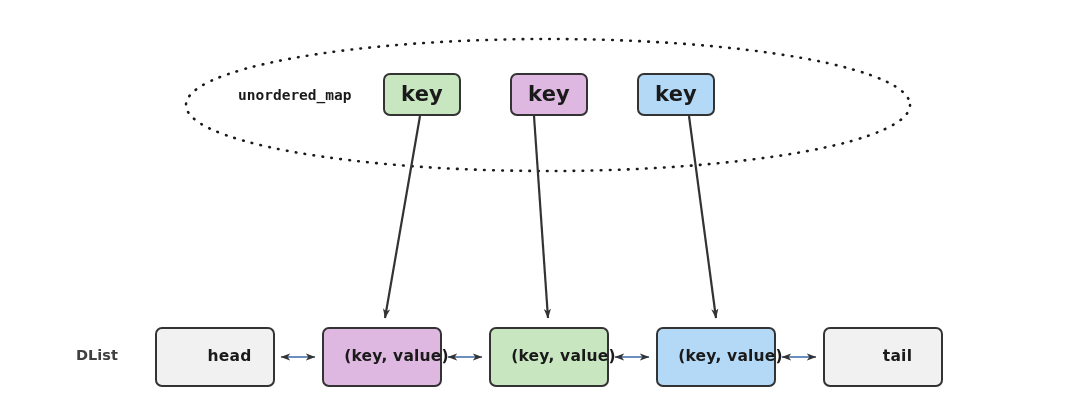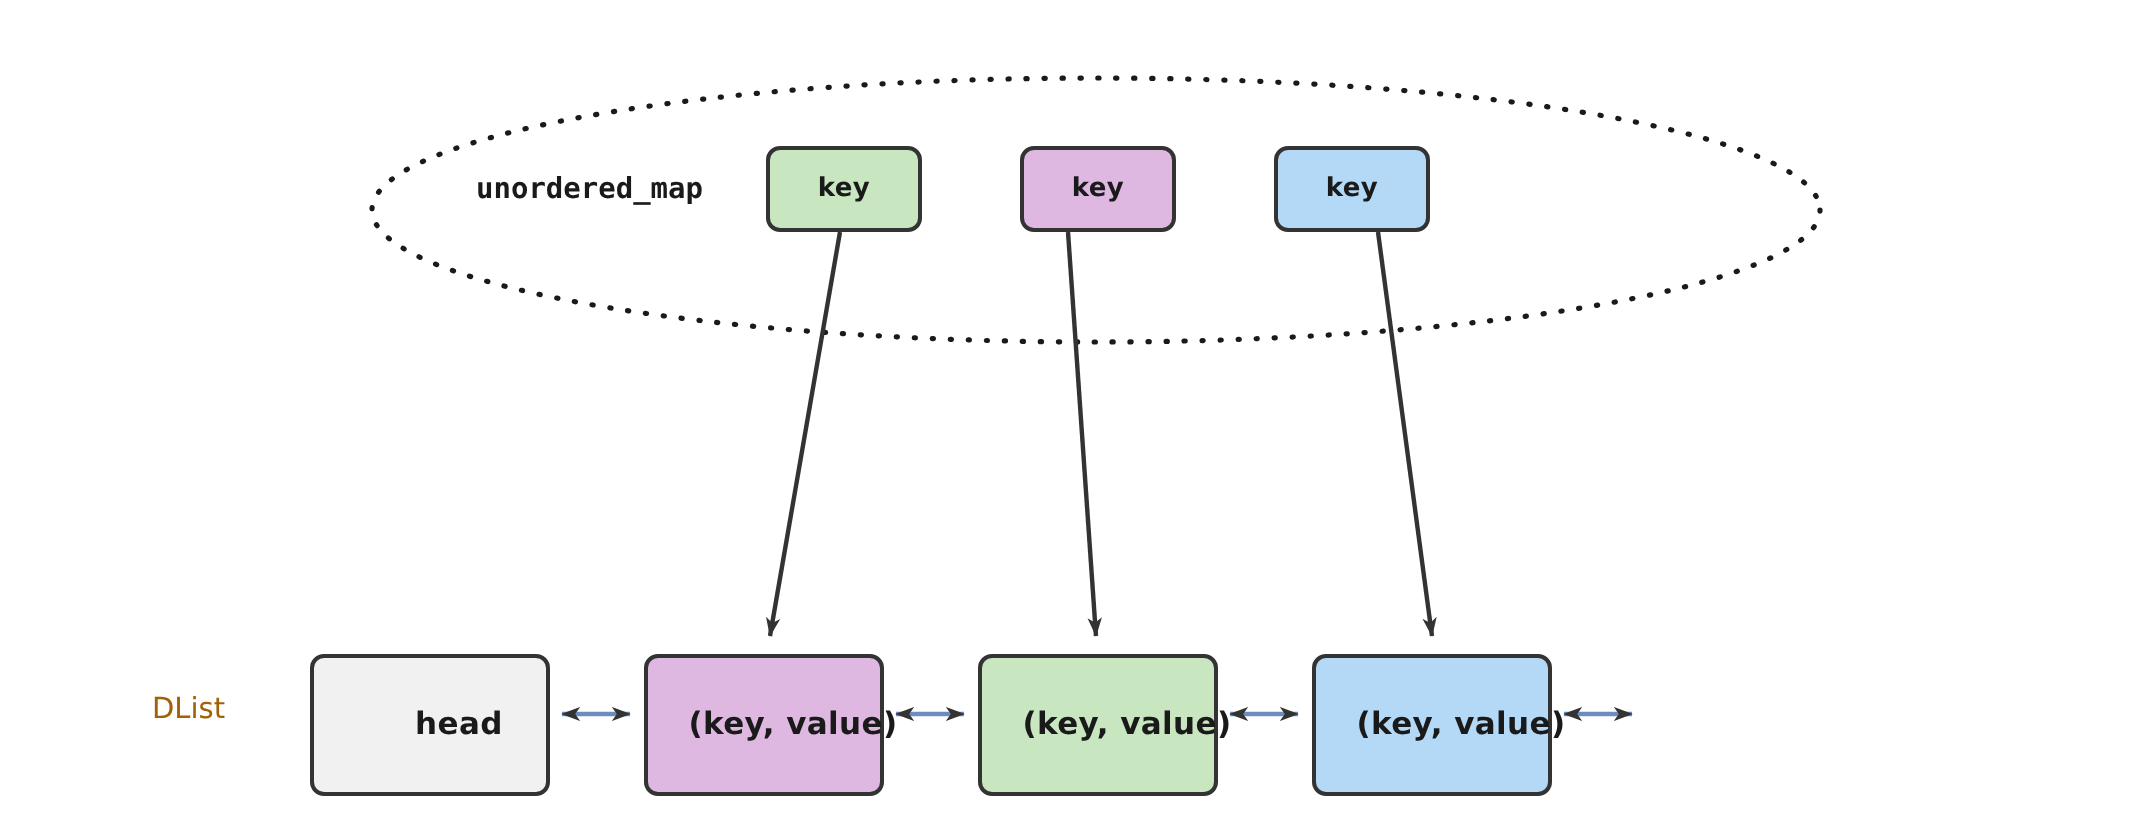--- a/index.html
+++ b/index.html
@@ -37,46 +37,46 @@
     color: #1a1a1a;
     font-family: "DejaVu Sans", sans-serif;
     font-weight: 700;
     letter-spacing: 0.2px;
     line-height: 1;
     white-space: nowrap;
   }
   .key-node {
     width: 78px;
     height: 43px;
-    font-size: 13px;
+    font-size: 21px;
     z-index: 3;
   }
   .list-node {
     width: 120px;
-    height: 71px;
+    height: 60px;
     font-size: 15.5px;
     z-index: 3;
     padding-left: 29px;
   }
   .plain-label {
     position: absolute;
     color: #1a1a1a;
     font-family: "DejaVu Sans Mono", monospace;
     font-size: 14.5px;
     font-weight: 700;
     white-space: nowrap;
     z-index: 2;
     text-align: center;
   }
   .side-label {
     position: absolute;
-    color: #a16207;
+    color: #404040;
     font-family: "DejaVu Sans", sans-serif;
     font-size: 14.5px;
-    font-weight: 400;
+    font-weight: 700;
     white-space: nowrap;
     z-index: 2;
   }
 </style>
 </head>
 <body>
 
 <div id="canvas">
 
   <svg id="wires" viewBox="0 0 1066 411" width="1066" height="411">
@@ -106,14 +106,15 @@
   <div class="node key-node" style="left:383px; top:73px; background:#c8e6c0;">key</div>
   <div class="node key-node" style="left:510px; top:73px; background:#deb8e0;">key</div>
   <div class="node key-node" style="left:637px; top:73px; background:#b3d9f7;">key</div>
 
   <div class="side-label" style="left:76px; top:347px;">DList</div>
 
   <div class="node list-node" style="left:155px; top:327px; background:#f1f1f1;">head</div>
   <div class="node list-node" style="left:322px; top:327px; background:#deb8e0;">(key, value)</div>
   <div class="node list-node" style="left:489px; top:327px; background:#c8e6c0;">(key, value)</div>
   <div class="node list-node" style="left:656px; top:327px; background:#b3d9f7;">(key, value)</div>
+  <div class="node list-node" style="left:823px; top:327px; background:#f1f1f1;">tail</div>
 
 </div>
 
 </body></html>

